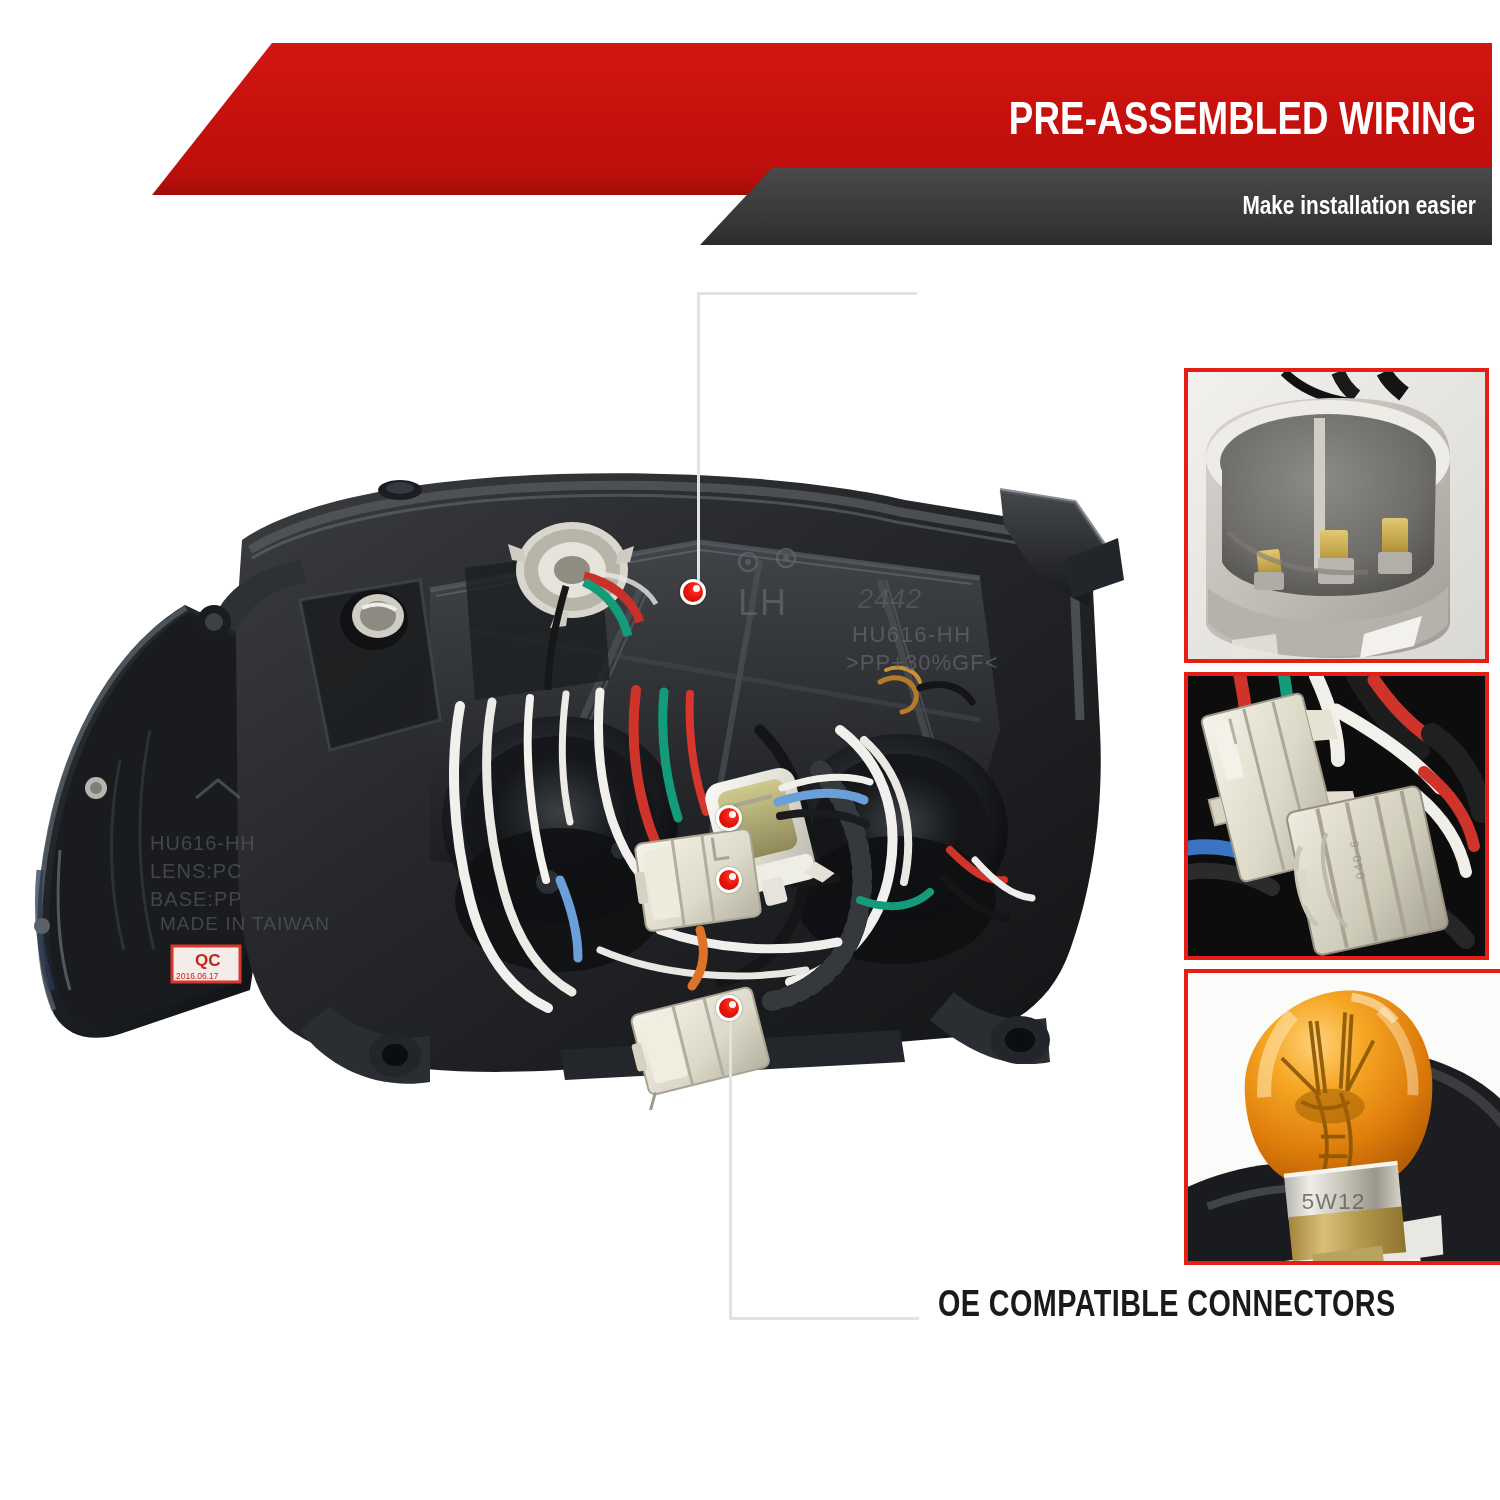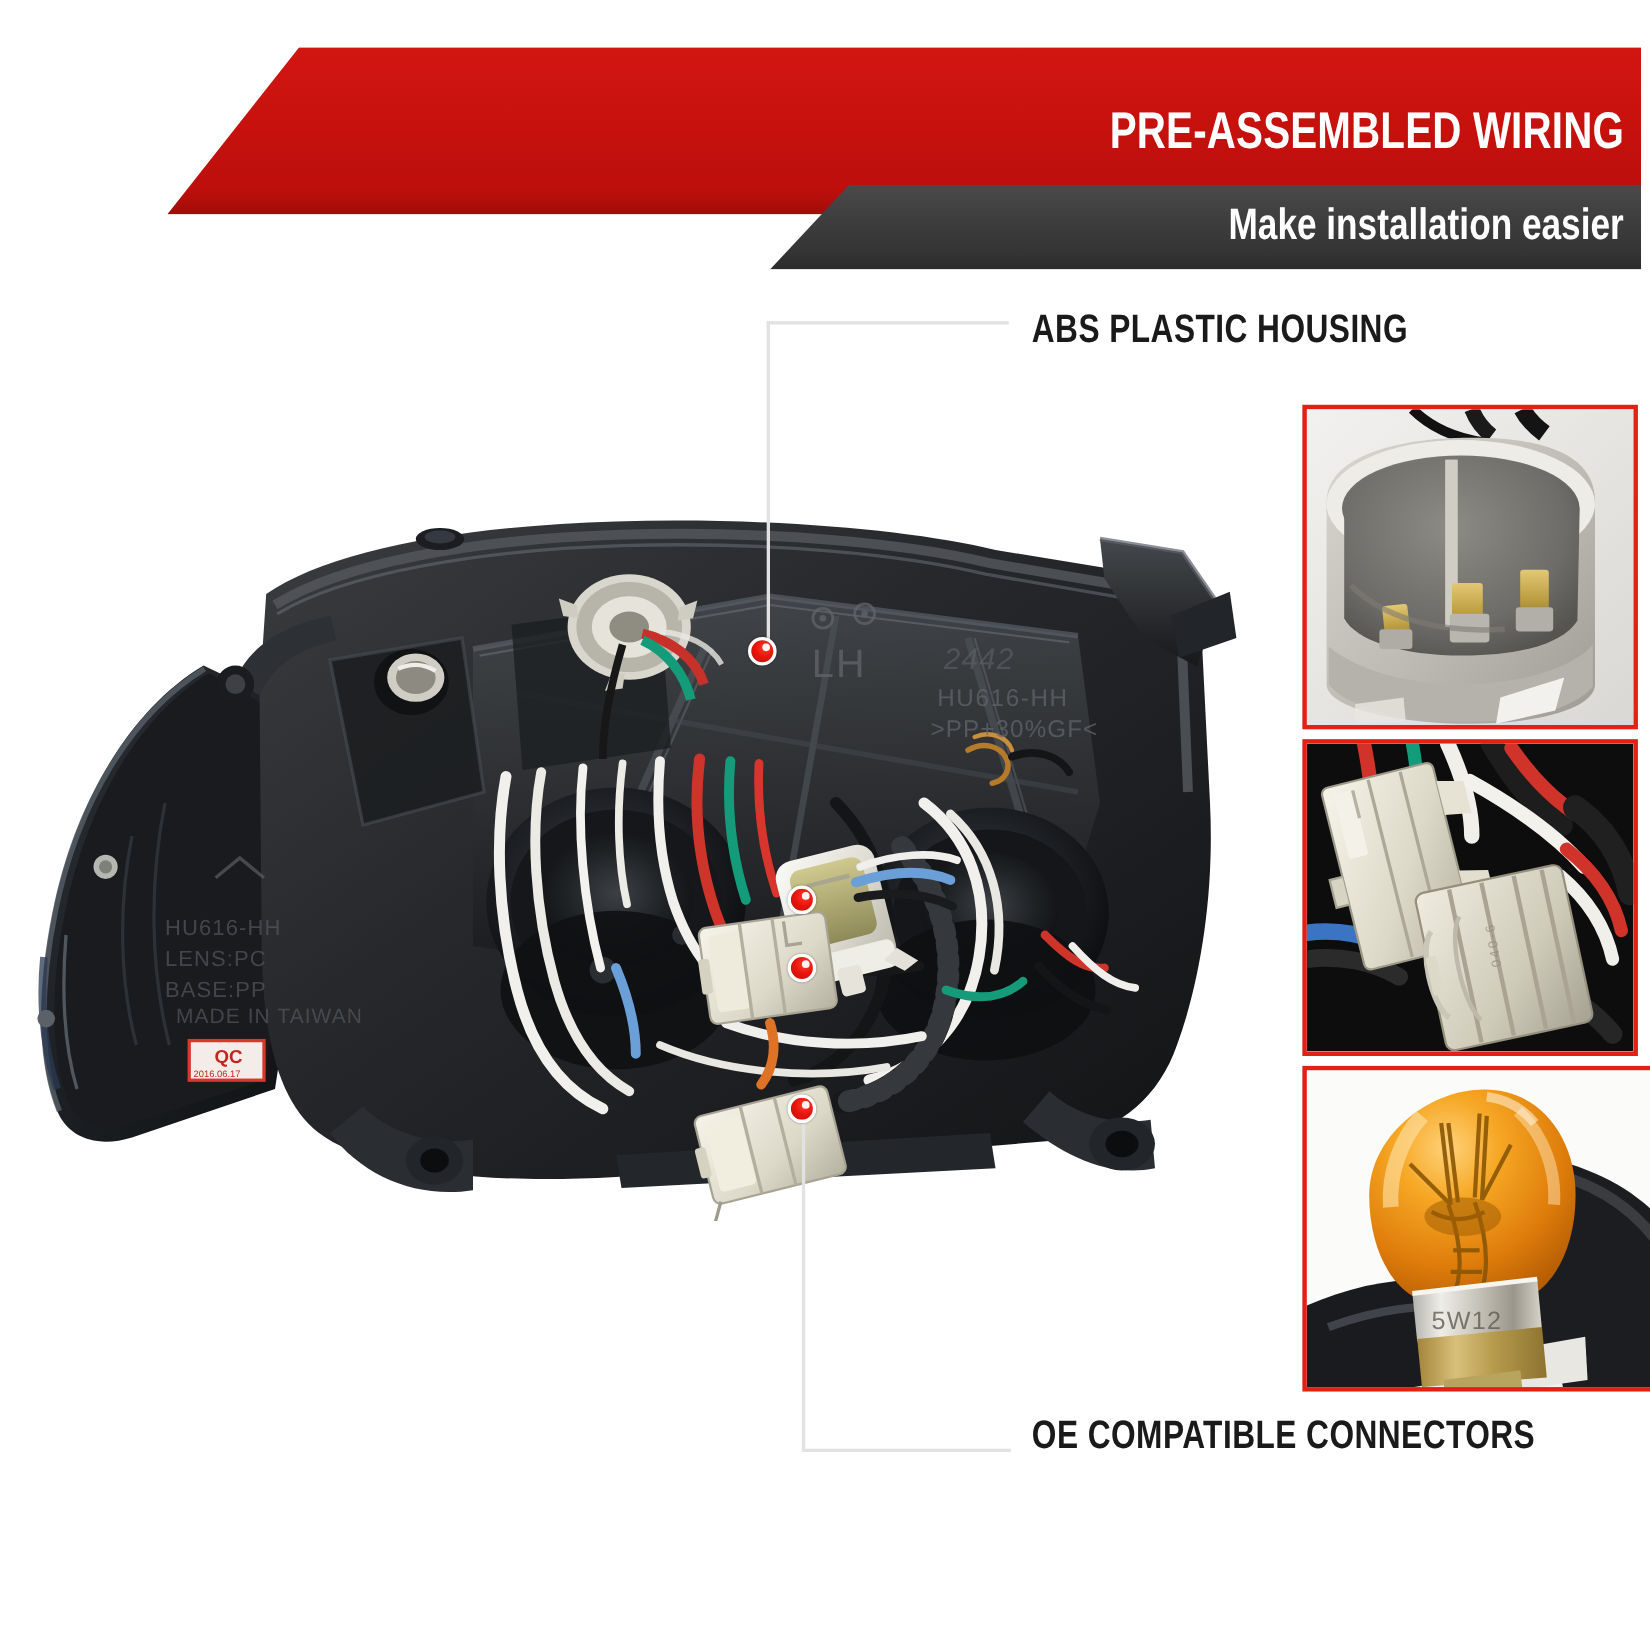--- a/index.html
+++ b/index.html
@@ -40,21 +40,21 @@
     position: absolute;
     left: 700px; top: 168px; width: 792px; height: 77px;
     background: linear-gradient(180deg,#4a4a4a 0%, #3e3e3e 40%, #343434 80%, #2b2b2b 100%);
     clip-path: polygon(72px 0, 100% 0, 100% 100%, 0 100%);
     z-index: 7;
   }
   .banner-dark-sub {
     position: absolute; right: 16px; top: 50%;
     transform: translateY(-54%);
     color: #ffffff;
-    font-size: 40px;
+    font-size: 26px;
     font-weight: 700;
     white-space: nowrap;
     font-family: "Liberation Sans Narrow","Liberation Sans", sans-serif;
   }
   .banner-dark-sub span { display:inline-block; transform: scaleX(.80); transform-origin: right center; }
 
   
   .callout-label {
     position: absolute;
     color: #1a1a1a;
@@ -365,23 +365,20 @@
     </div>
   </div>
   <div class="banner-dark">
     <div class="banner-dark-sub">
       <span>Make installation easier</span>
     </div>
   </div>
 
   <div class="leader" id="leader-housing-h"></div>
   <div class="leader" id="leader-housing-v"></div>
-  <div class="callout-label" id="label-housing">
-    <span>ABS PLASTIC HOUSING</span>
-  </div>
   <div class="dot" id="dot-1"></div>
 
   <div class="leader" id="leader-conn-v"></div>
   <div class="leader" id="leader-conn-h"></div>
   <div class="callout-label" id="label-connectors">
     <span>OE COMPATIBLE CONNECTORS</span>
   </div>
   <div class="dot" id="dot-2"></div>
   <div class="dot" id="dot-3"></div>
   <div class="dot" id="dot-4"></div>

